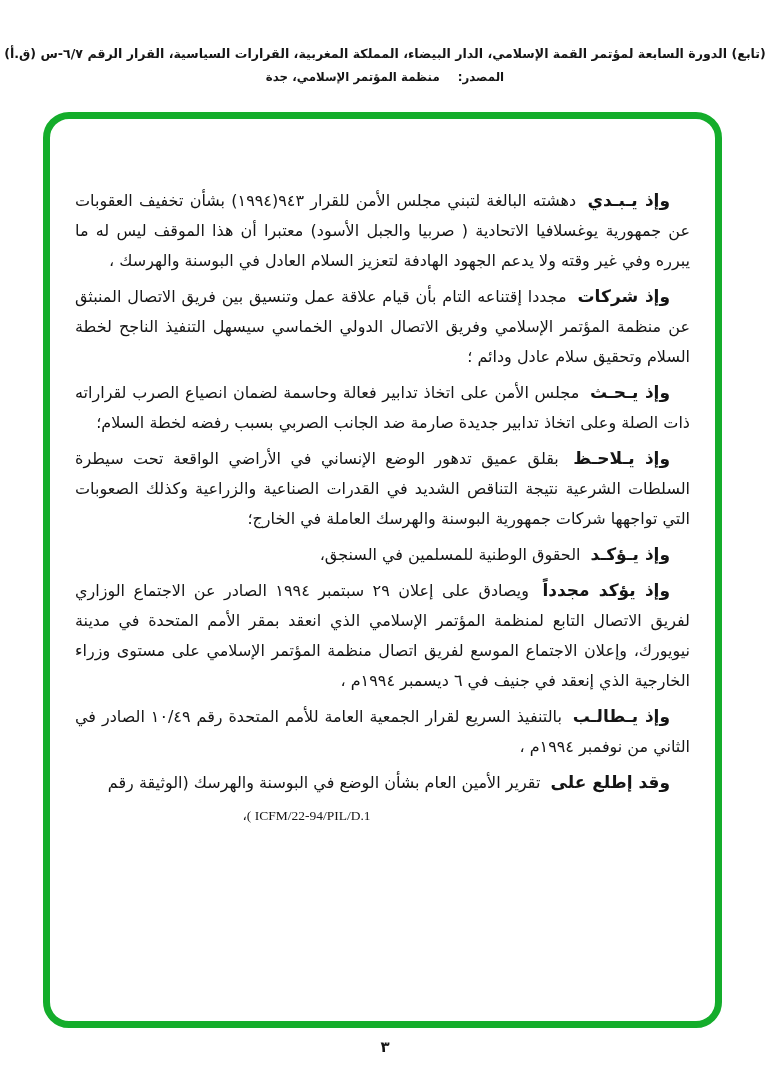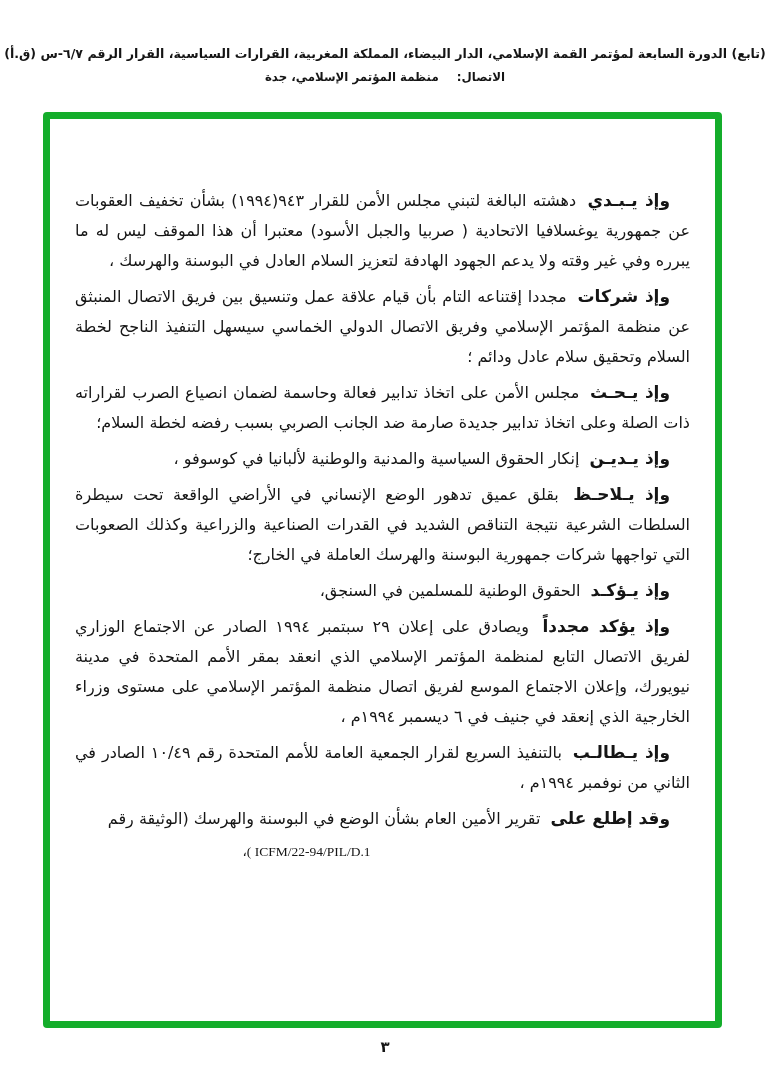--- a/index.html
+++ b/index.html
@@ -38,21 +38,21 @@
   .header-line2 .src-label { margin-inline-end: 14px; }
   
   .frame {
     position: absolute;
     left: 43px;
     top: 112px;
     width: 679px;
     height: 916px;
     box-sizing: border-box;
     border: 7px solid #14ad2b;
-    border-radius: 4px;
+    border-radius: 26px;
     background: #ffffff;
   }
   
   .doc-body {
     direction: rtl;
     padding: 66px 25px 0 25px;
     text-align: justify;
     font-size: 16px;
     line-height: 30px;
   }
@@ -86,21 +86,21 @@
   }
 </style>
 </head>
 <body>
 
 <div class="page">
 
   <div class="header">
     <div class="header-line1">(تابع) الدورة السابعة لمؤتمر القمة الإسلامي، الدار البيضاء، المملكة المغربية، القرارات السياسية، القرار الرقم ٦/٧-س (ق.أ)</div>
     <div class="header-line2">
-      <span class="src-label">الاتصال:</span>
+      <span class="src-label">المصدر:</span>
       <span class="src-value">منظمة المؤتمر الإسلامي، جدة</span>
     </div>
   </div>
 
   <div class="frame">
     <div class="doc-body">
 
       <p class="para">
         <span class="lead">وإذ يـبـدي</span>
         <span class="ptext">دهشته البالغة لتبني مجلس الأمن للقرار ٩٤٣(١٩٩٤) بشأن تخفيف العقوبات عن جمهورية يوغسلافيا الاتحادية ( صربيا والجبل الأسود) معتبرا أن هذا الموقف ليس له ما يبرره وفي غير وقته ولا يدعم الجهود الهادفة لتعزيز السلام العادل في البوسنة والهرسك ،</span>
@@ -109,24 +109,20 @@
       <p class="para">
         <span class="lead">وإذ شركات</span>
         <span class="ptext">مجددا إقتناعه التام بأن قيام علاقة عمل وتنسيق بين فريق الاتصال المنبثق عن منظمة المؤتمر الإسلامي وفريق الاتصال الدولي الخماسي سيسهل التنفيذ الناجح لخطة السلام وتحقيق سلام عادل ودائم ؛</span>
       </p>
 
       <p class="para">
         <span class="lead">وإذ يـحـث</span>
         <span class="ptext">مجلس الأمن على اتخاذ تدابير فعالة وحاسمة لضمان انصياع الصرب لقراراته ذات الصلة وعلى اتخاذ تدابير جديدة صارمة ضد الجانب الصربي بسبب رفضه لخطة السلام؛</span>
       </p>
 
-      <p class="para">
-        <span class="lead">وإذ يـديـن</span>
-        <span class="ptext">إنكار الحقوق السياسية والمدنية والوطنية لألبانيا في كوسوفو ،</span>
-      </p>
 
 
       <p class="para">
         <span class="lead">وإذ يـلاحـظ</span>
         <span class="ptext">بقلق عميق تدهور الوضع الإنساني في الأراضي الواقعة تحت سيطرة السلطات الشرعية نتيجة التناقص الشديد في القدرات الصناعية والزراعية وكذلك الصعوبات التي تواجهها شركات جمهورية البوسنة والهرسك العاملة في الخارج؛</span>
       </p>
 
       <p class="para">
         <span class="lead">وإذ يـؤكـد</span>
         <span class="ptext">الحقوق الوطنية للمسلمين في السنجق،</span>

